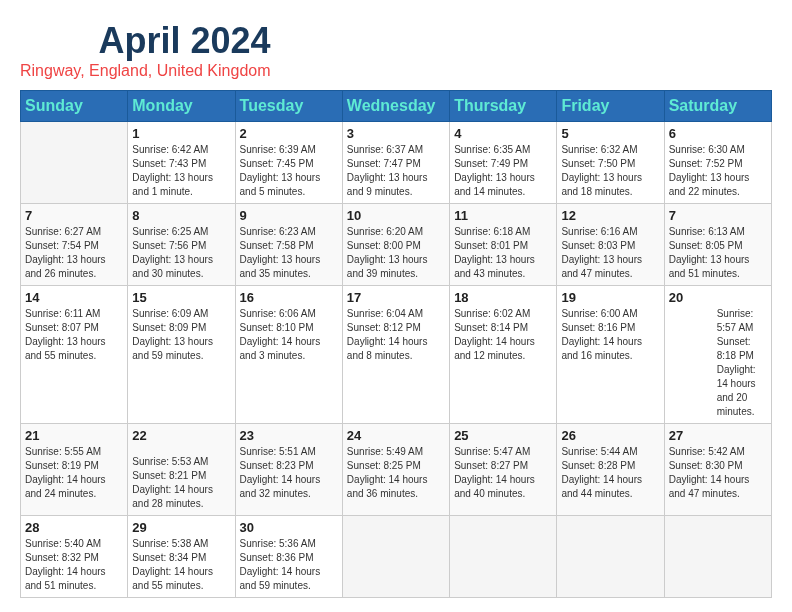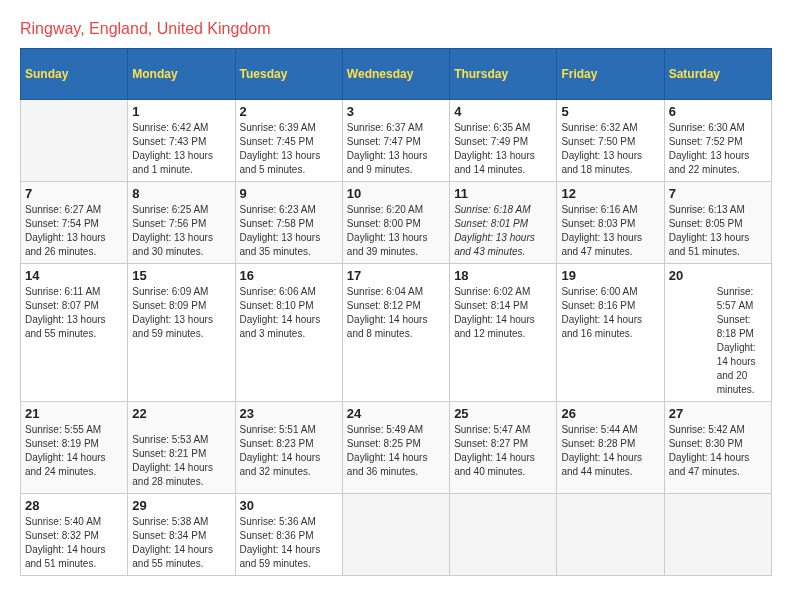--- a/index.html
+++ b/index.html
@@ -43,24 +43,24 @@
       font-size: 16px;
       color: #ef4444;
     }
     .calendar {
       width: 100%;
       border-collapse: collapse;
       font-size: 11px;
     }
     .calendar th {
       background: #2a6db5;
-      color: #fde047;
-      padding: 18px 4px;
+      color: #5eead4;
+      padding: 6px 4px;
       text-align: left;
-      font-size: 12px;
+      font-size: 16px;
       font-weight: bold;
       border: 1px solid #1a5a9a;
     }
     .calendar td {
       border: 1px solid #ccc;
       vertical-align: top;
       padding: 4px;
       width: 107px;
       height: 80px;
       background: #fff;
@@ -84,20 +84,21 @@
     }
     tr:nth-child(even) td.empty {
       background: #f0f0f0;
     }
   </style>
 </head>
 <body>
 
 <div class="header">
   <div class="title-block">
+    <div class="month-title">April 2024</div>
     <div class="location">Ringway, England, United Kingdom</div>
   </div>
 </div>
 
 <table class="calendar">
   <thead>
     <tr>
     <th>Sunday</th>
         <th>Monday</th>
         <th>Tuesday</th>
@@ -167,21 +168,21 @@
 Daylight: 13 hours and 35 minutes.</div>
         </td>
         <td>
           <div class="day-number">10</div>
           <div class="day-info" style="white-space: pre-line;">Sunrise: 6:20 AM
 Sunset: 8:00 PM
 Daylight: 13 hours and 39 minutes.</div>
         </td>
         <td>
           <div class="day-number">11</div>
-          <div class="day-info" style="white-space: pre-line; font-style: italic;">Sunrise: 6:18 AM
+          <div class="day-info" style="white-space: pre-line;">Sunrise: 6:18 AM
 Sunset: 8:01 PM
 Daylight: 13 hours and 43 minutes.</div>
         </td>
         <td>
           <div class="day-number">12</div>
           <div class="day-info" style="white-space: pre-line;">Sunrise: 6:16 AM
 Sunset: 8:03 PM
 Daylight: 13 hours and 47 minutes.</div>
         </td>
         <td>

